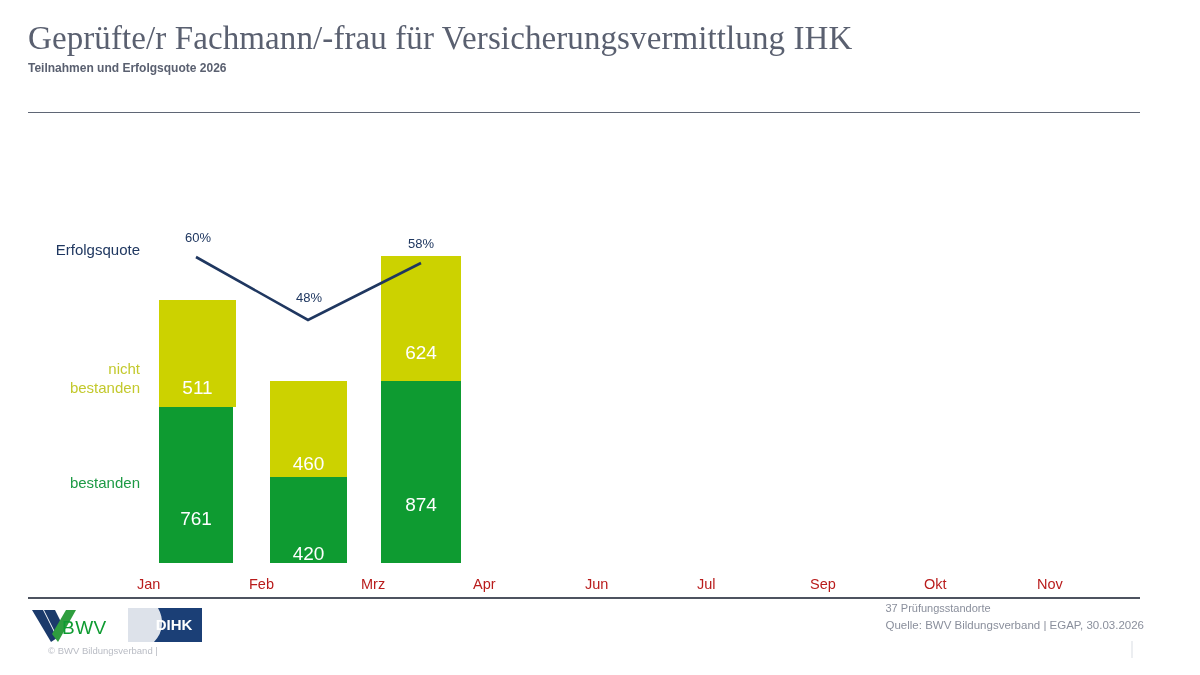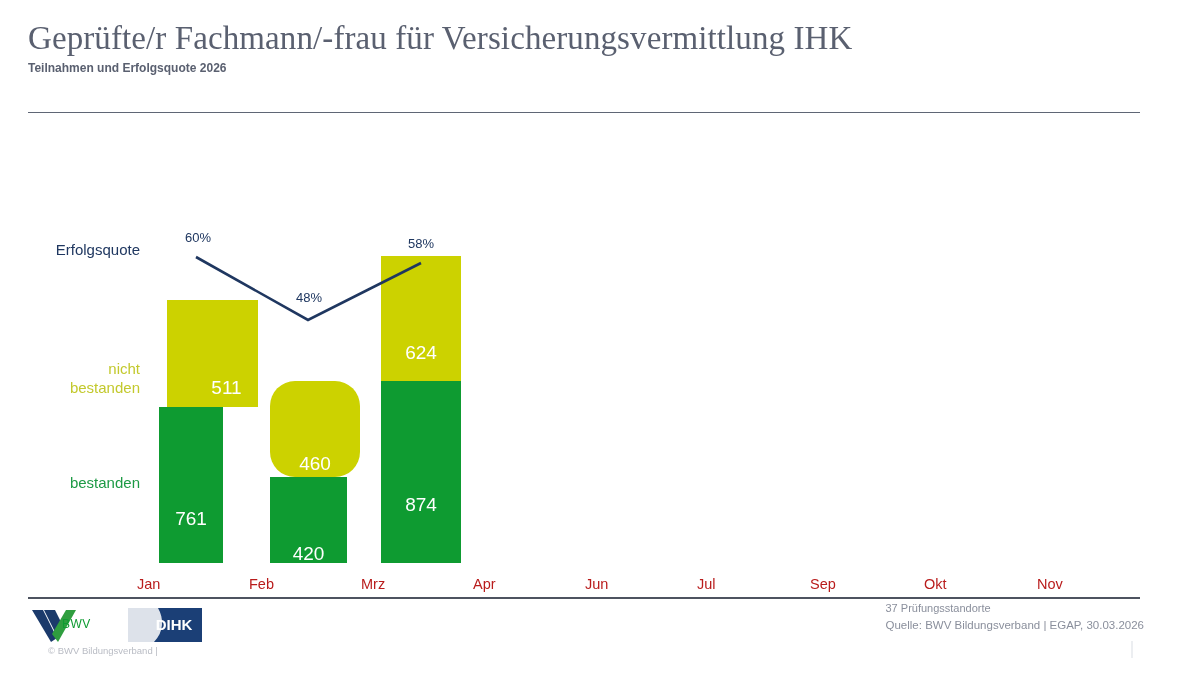--- a/index.html
+++ b/index.html
@@ -44,21 +44,21 @@
   
   .pct-label{
     position:absolute;font-size:13px;color:#1f3760;text-align:center;width:70px;
   }
   
   #footer-rule{
     position:absolute;left:28px;top:597px;width:1112px;height:1.5px;background:#4d5360;
   }
   #bwv-logo{position:absolute;left:30px;top:608px;width:100px;height:36px;}
   #bwv-word{
-    position:absolute;left:62px;top:617px;font-size:12px;color:#0e9b31;letter-spacing:.5px;
+    position:absolute;left:62px;top:617px;font-size:19px;color:#0e9b31;letter-spacing:.5px;
   }
   #dihk-logo{position:absolute;left:128px;top:608px;width:74px;height:34px;}
   #bwv-copy{
     position:absolute;left:48px;top:645px;font-size:9.5px;color:#b9bcc4;white-space:nowrap;
   }
   #foot-right{
     position:absolute;right:56px;top:600px;
   }
   #foot-standorte{font-size:11px;color:#8a8f9c;line-height:1.5;}
   #foot-quelle{font-size:11.5px;color:#8a8f9c;line-height:1.5;}
@@ -77,28 +77,28 @@
 
 <div id="chart">
 
   <div class="side-label" id="lbl-erfolgsquote">Erfolgsquote</div>
   <div class="side-label" id="lbl-nicht">
     <div>nicht</div>
     <div>bestanden</div>
   </div>
   <div class="side-label" id="lbl-bestanden">bestanden</div>
 
-  <div class="bar-seg seg-fail" style="left:167px;top:300px;width:77px;height:107px;padding-left:14px;">
+  <div class="bar-seg seg-fail" style="left:159px;top:300px;width:77px;height:107px;">
     <div class="seg-label" style="top:46px;">511</div>
   </div>
-  <div class="bar-seg seg-pass" style="left:159px;top:407px;width:64px;height:156px;">
+  <div class="bar-seg seg-pass" style="left:159px;top:407px;width:74px;height:156px;">
     <div class="seg-label" style="top:70px;">761</div>
   </div>
 
-  <div class="bar-seg seg-fail" style="left:270px;top:381px;width:90px;height:96px;border-radius:25px;">
+  <div class="bar-seg seg-fail" style="left:270px;top:381px;width:77px;height:96px;">
     <div class="seg-label" style="top:41px;">460</div>
   </div>
   <div class="bar-seg seg-pass" style="left:270px;top:477px;width:77px;height:86px;">
     <div class="seg-label" style="top:35px;">420</div>
   </div>
 
   <div class="bar-seg seg-fail" style="left:381px;top:256px;width:80px;height:125px;">
     <div class="seg-label" style="top:55px;">624</div>
   </div>
   <div class="bar-seg seg-pass" style="left:381px;top:381px;width:80px;height:182px;">

